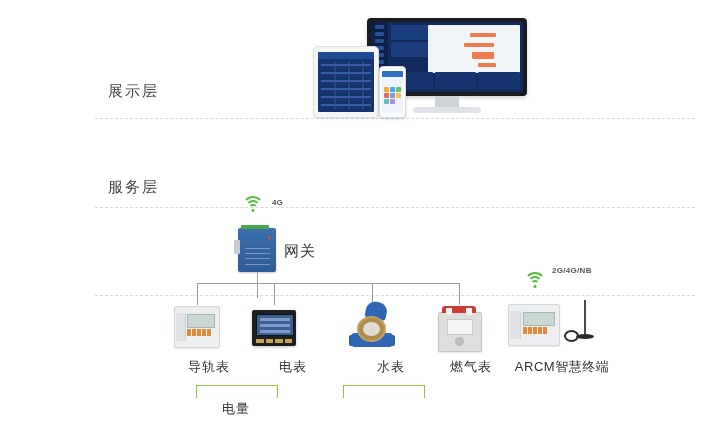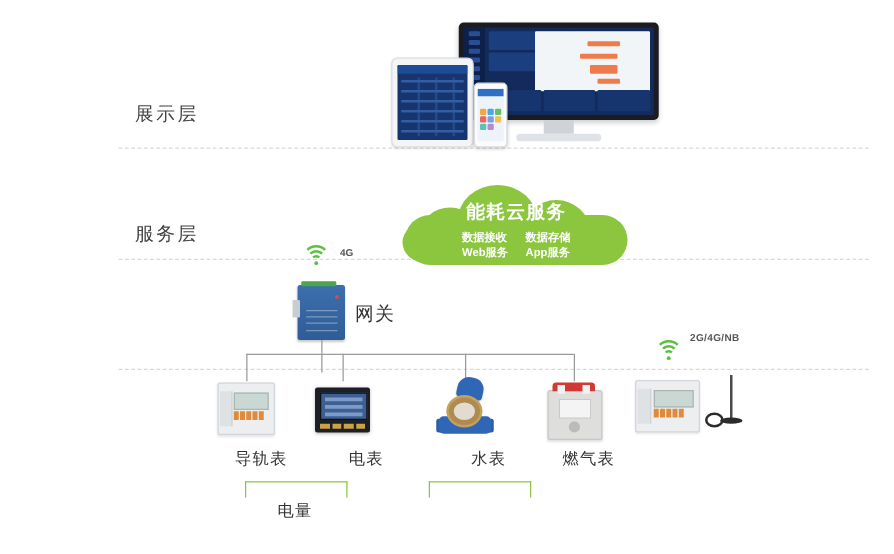--- a/index.html
+++ b/index.html
@@ -275,43 +275,20 @@
             <i style="background:#e86a5c"></i>
           <i style="background:#7e9fd6"></i>
             <i style="background:#f2c14e"></i>
             <i style="background:#5bc2b6"></i>
             <i style="background:#b48ad6"></i>
         </div>
       </div>
     </div>
   </div>
 
-  <div class="cloud-wrap">
-    <div class="cloud">
-      <b class="base"></b>
-      <b style="left:48px;top:2px;width:64px;height:58px;"></b>
-      <b style="left:18px;top:20px;width:48px;height:44px;"></b>
-      <b style="left:100px;top:14px;width:54px;height:50px;"></b>
-      <b style="left:136px;top:28px;width:44px;height:38px;"></b>
-      <b style="left:4px;top:32px;width:36px;height:32px;"></b>
-    </div>
-    <div class="cloud-text">
-      <div class="cloud-title">能耗云服务</div>
-      <div class="cloud-sub">
-        <div>
-          <div>数据接收</div>
-          <div>Web服务</div>
-        </div>
-        <div>
-          <div>数据存储</div>
-          <div>App服务</div>
-        </div>
-      </div>
-    </div>
-  </div>
 
   <div class="gw-wrap">
     <div class="wifi">
       <span class="a1"></span>
         <span class="a2"></span>
         <span class="a3"></span>
         <span class="dot"></span>
     </div>
     <div class="tag4g">4G</div>
     <div class="gw-dev">
@@ -418,19 +395,20 @@
           <i></i>
           <i></i>
           <i></i>
           <i></i>
         </div>
     </div>
     <div class="ant"></div>
     <div class="antbase"></div>
     <div class="cable"></div>
   </div>
+  <div class="arcm-cap">ARCM智慧终端</div>
 
   <div class="bracket" style="left:196px;top:385px;width:80px"></div>
   <div class="bracket-cap" style="left:196px;top:400px;width:80px">电量</div>
 
   <div class="bracket" style="left:343px;top:385px;width:80px"></div>
 
 </div>
 
 </body></html>

